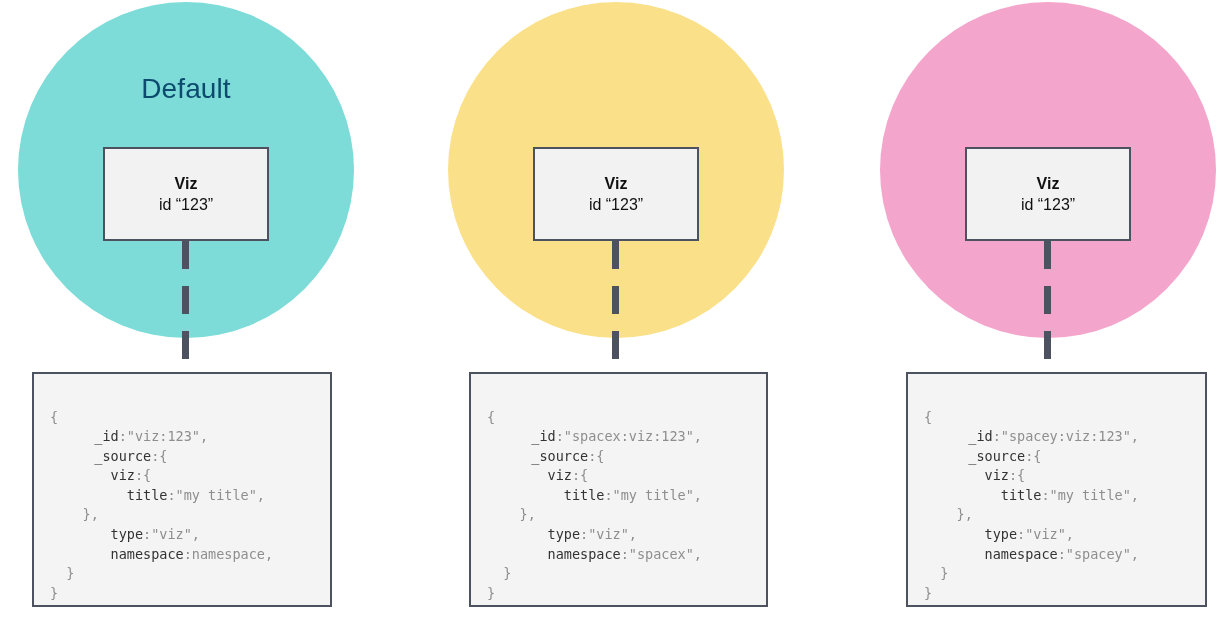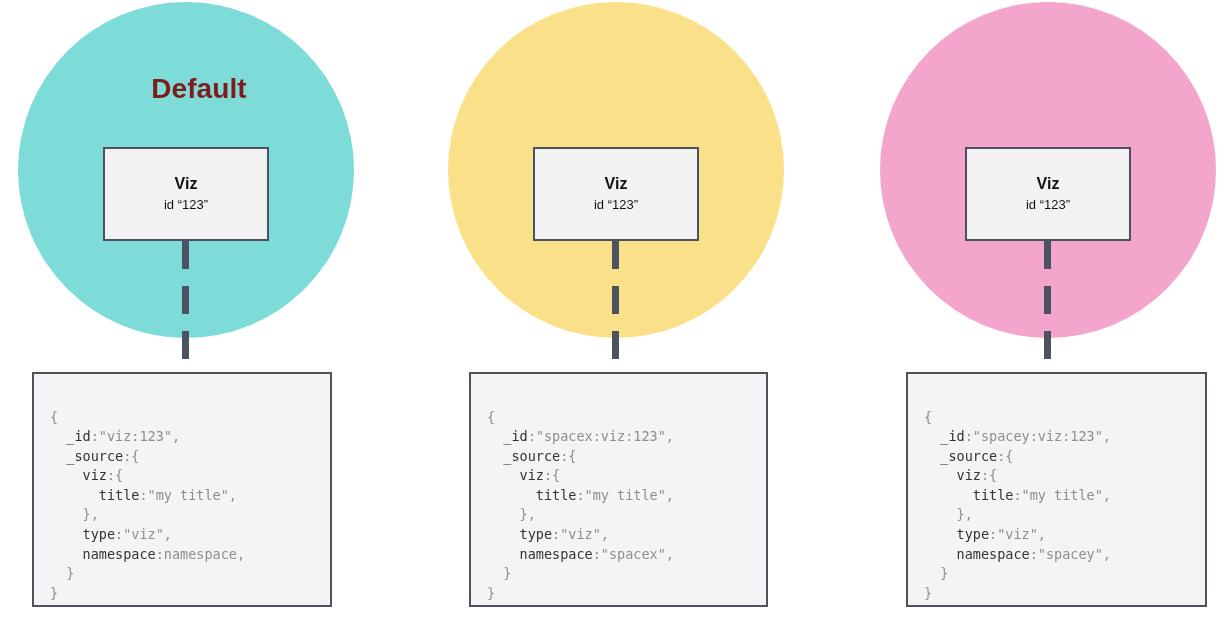--- a/index.html
+++ b/index.html
@@ -37,27 +37,27 @@
     top: 2px;
     left: 0;
     width: 336px;
     height: 336px;
     border-radius: 50%;
   }
 
   .space-title {
     position: absolute;
     top: 72px;
-    left: 13px;
+    left: 0;
     width: 336px;
     text-align: center;
     font-size: 28px;
     line-height: 34px;
-    color: #7f1d1d;
-    font-weight: 700;
+    color: #0c4a6e;
+    font-weight: 400;
     letter-spacing: 0.1px;
     white-space: nowrap;
   }
 
   
   .viz-box {
     position: absolute;
     top: 147px;
     left: 85px;
     width: 166px;
@@ -70,21 +70,21 @@
     align-items: center;
     justify-content: center;
   }
   .viz-title {
     font-size: 16px;
     line-height: 20px;
     font-weight: 700;
     color: #111111;
   }
   .viz-sub {
-    font-size: 13px;
+    font-size: 16px;
     line-height: 20px;
     font-weight: 400;
     color: #111111;
     margin-top: 1px;
   }
 
   
   .connector {
     position: absolute;
     top: 241px;
@@ -117,21 +117,21 @@
   .group.g1 .doc-box { left: 21px; width: 299px; }
   .group.g2 .doc-box { left: 26px; width: 301px; }
 
   .code {
     font-family: "DejaVu Sans Mono", "Liberation Mono", monospace;
     font-size: 13.5px;
     line-height: 19.6px;
     color: #9a9a9a;
     white-space: pre;
   }
-  .code .k { color: #333333; }
+  .code .k { color: #333333; margin-left: 28px; }
   .code .p { color: #8e8e8e; }
   .code .v { color: #8e8e8e; }
   .code .br { color: #8e8e8e; }
 </style>
 </head>
 <body>
 
 <div class="diagram">
 
   <div class="group g0">

